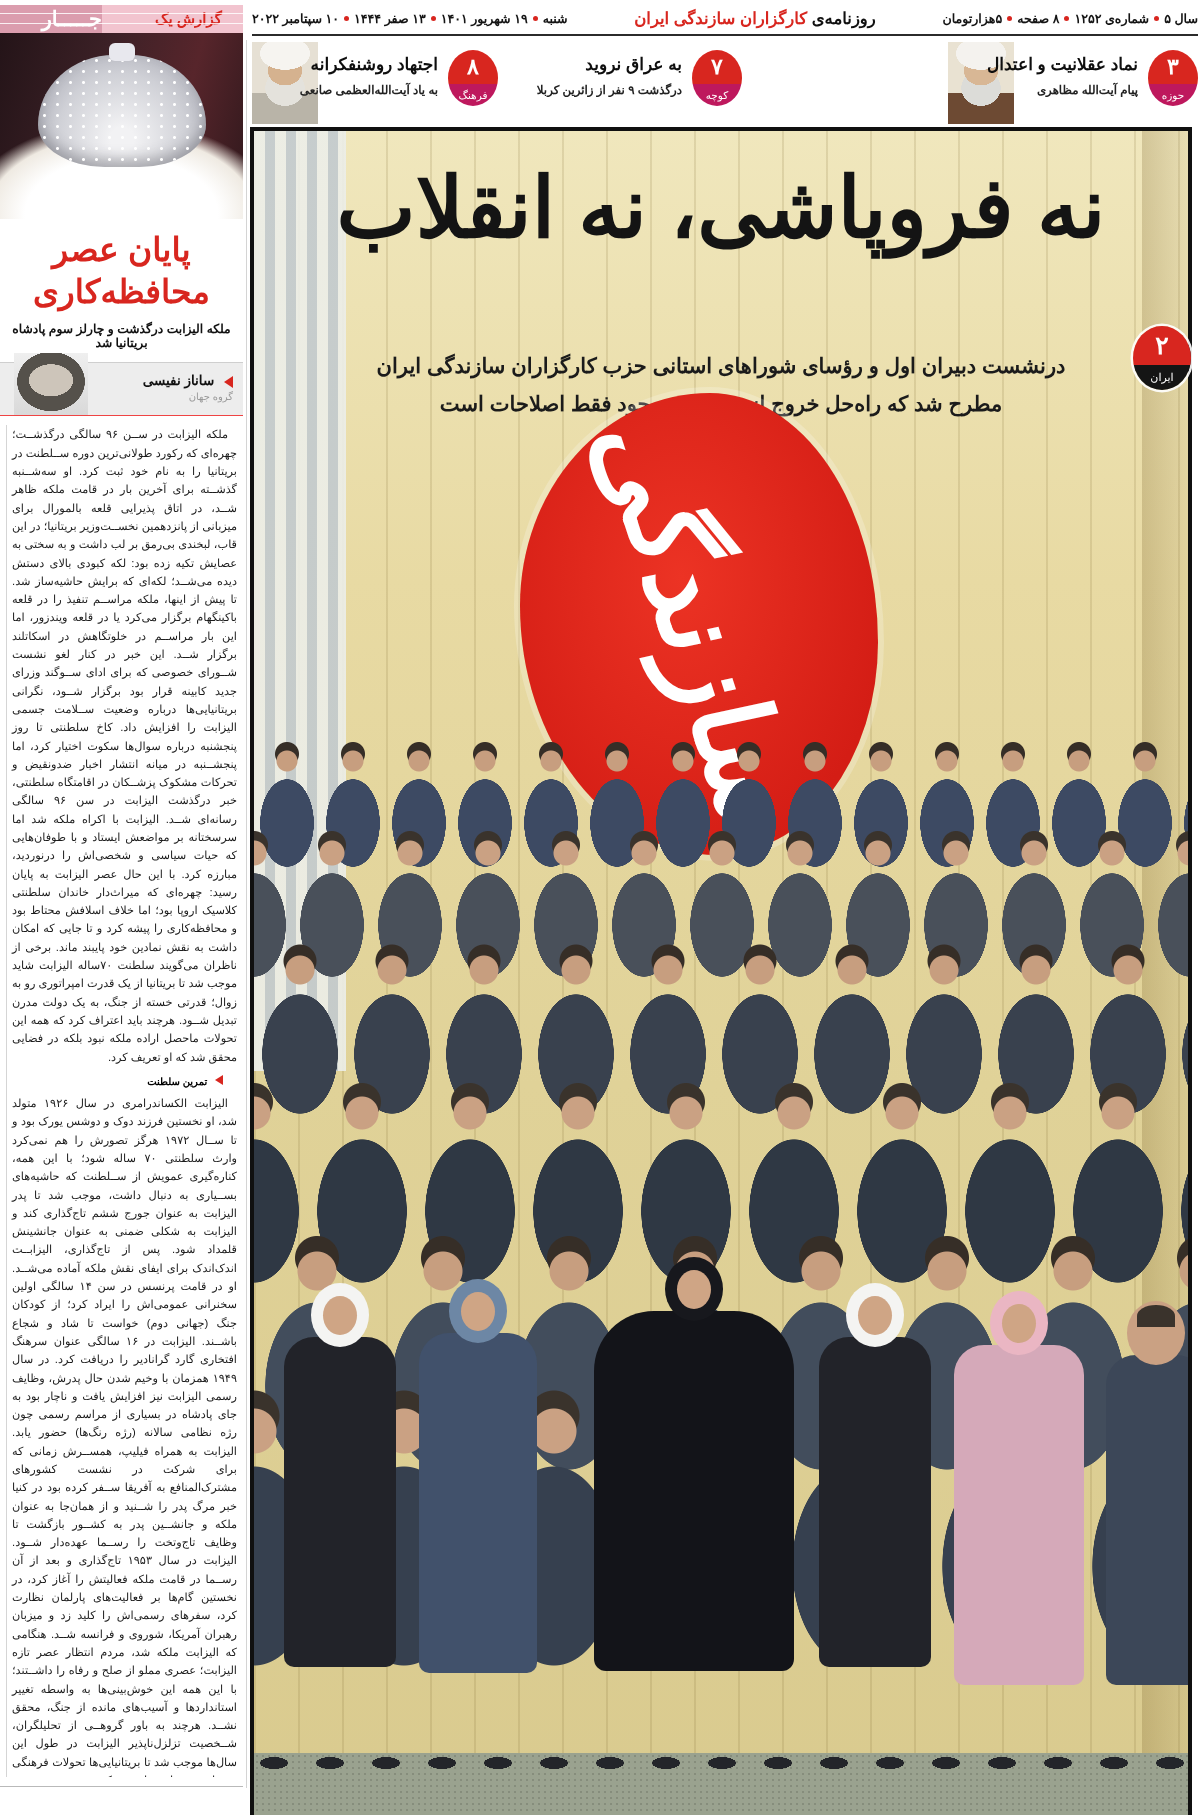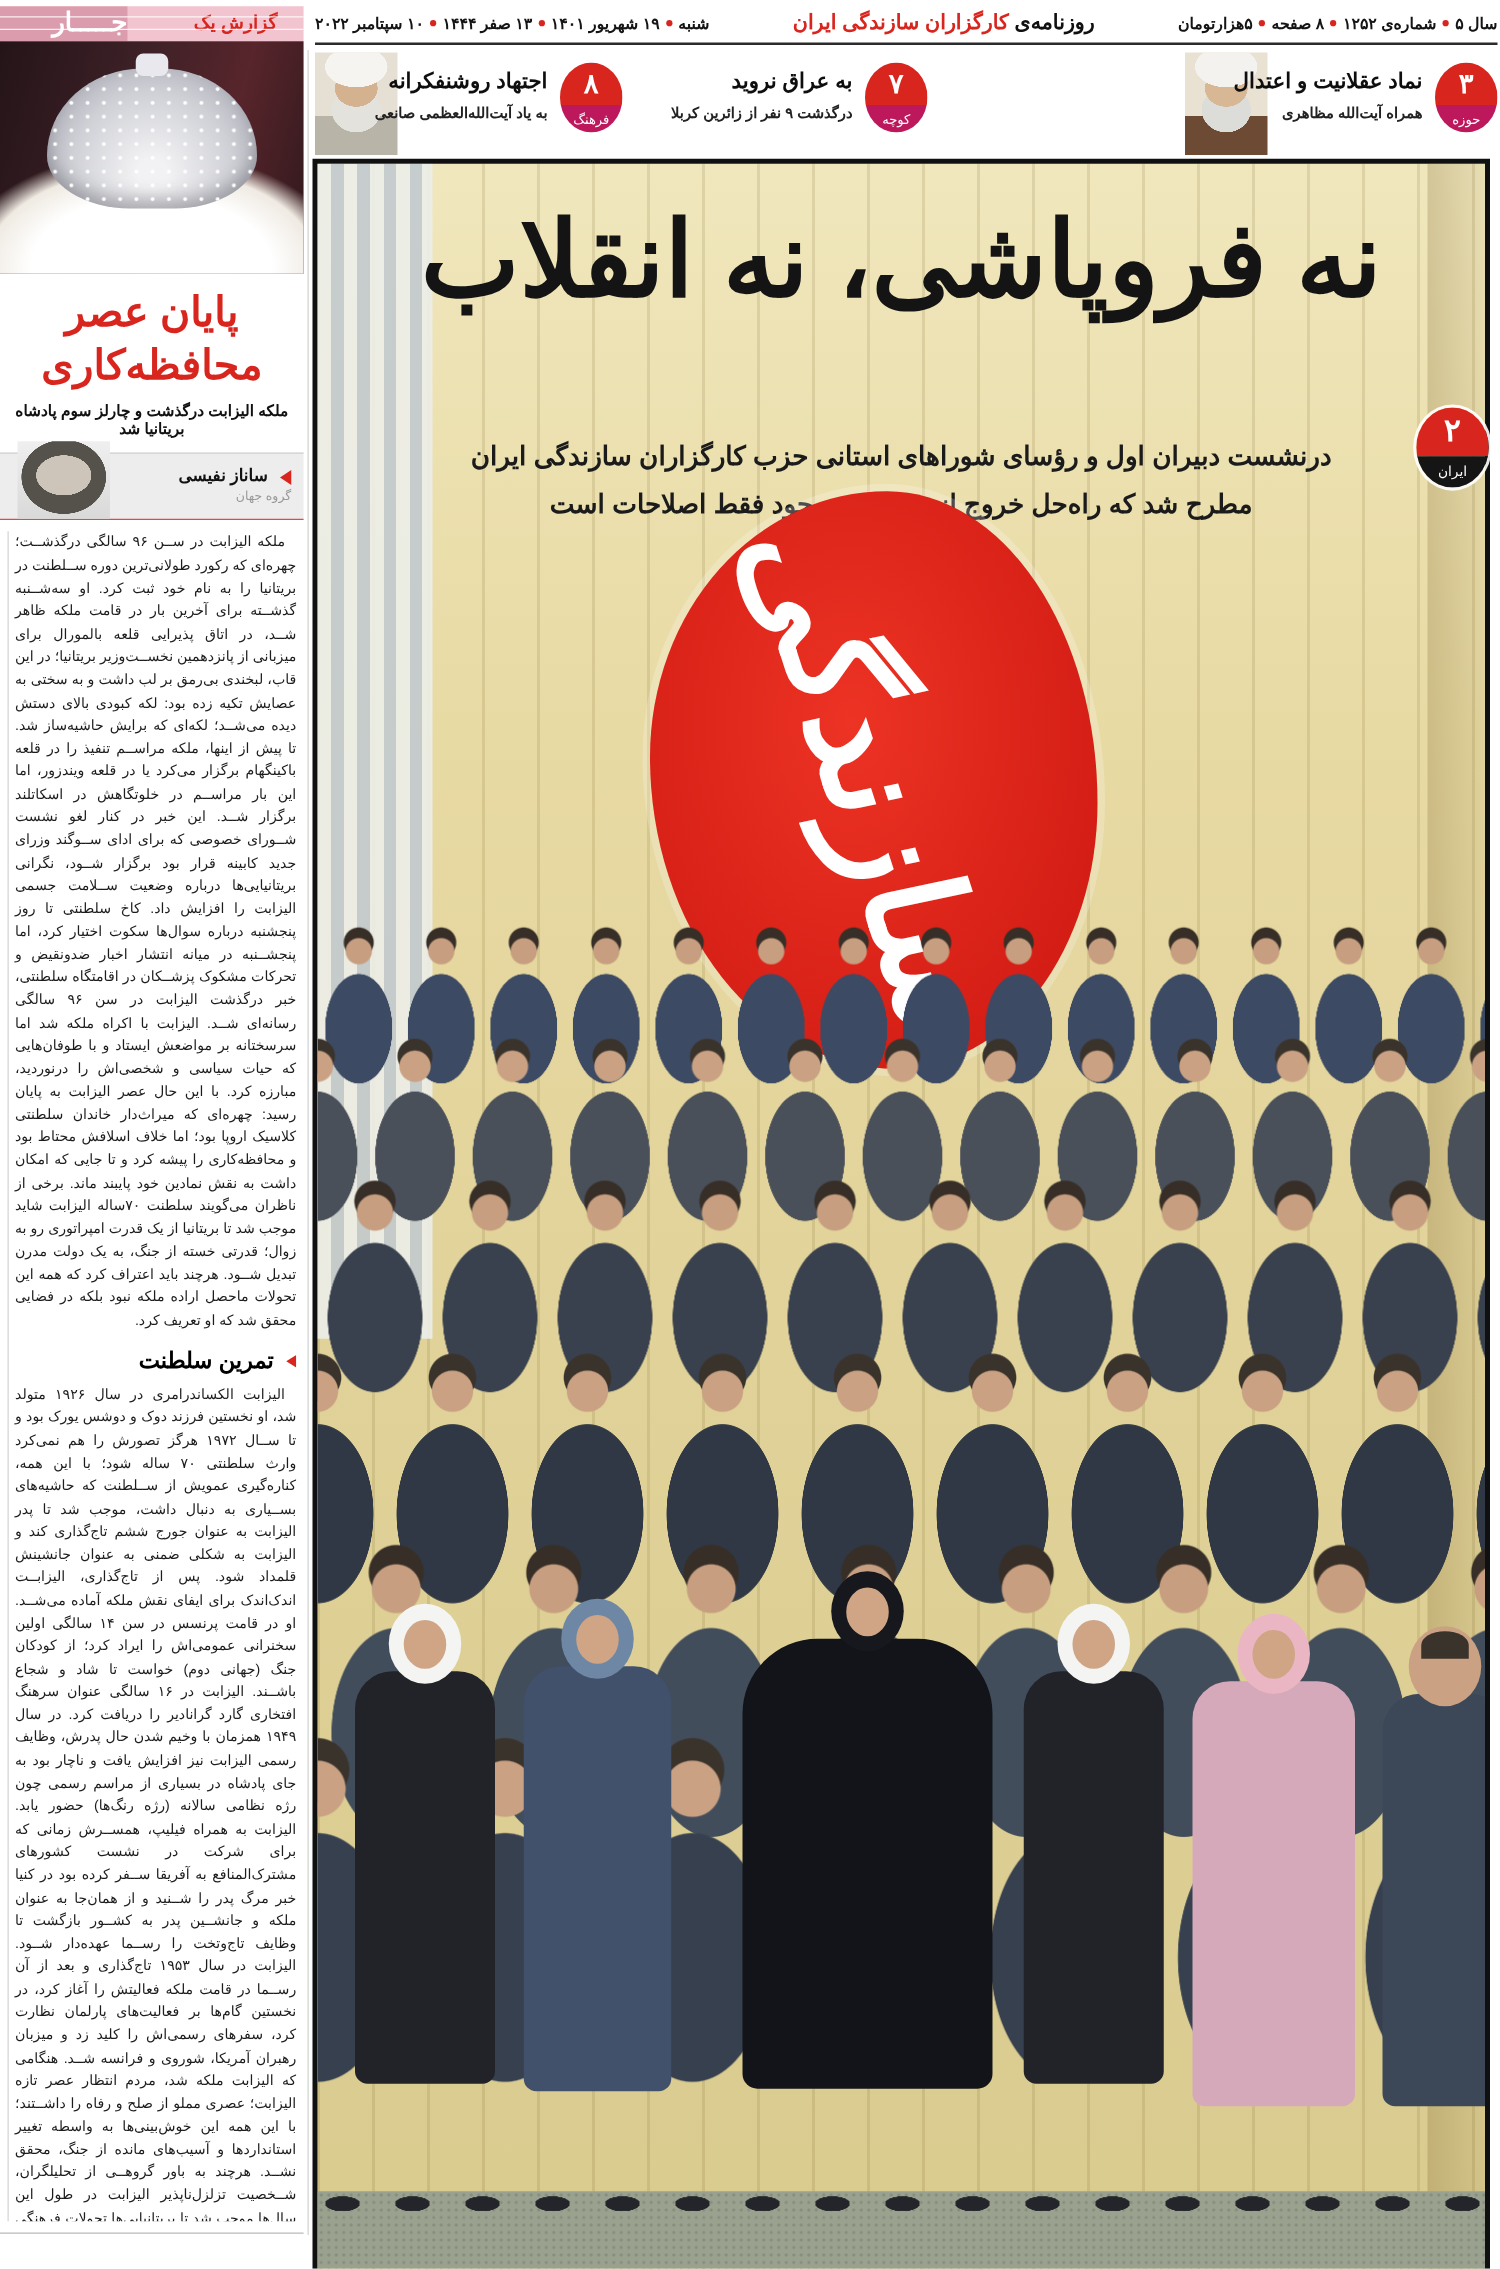--- a/index.html
+++ b/index.html
@@ -41,21 +41,21 @@
               linear-gradient(180deg,#efefef,#d9d9d9);}
   .by-meta{position:absolute;right:10px;top:9px;text-align:right;}
   .by-name{font-size:13.5px;font-weight:bold;color:#111;}
   .by-arrow{display:inline-block;width:0;height:0;border-top:6px solid transparent;border-bottom:6px solid transparent;
             border-right:9px solid #d8261f;margin-left:6px;vertical-align:middle;}
   .by-role{font-size:10px;color:#999;margin-top:3px;}
 
   .art-body{margin:9px 6px 0 6px;padding-left:5px;border-left:1px solid #d5d5d5;
             font-size:11.3px;line-height:1.62;text-align:justify;color:#1c1c1c;height:1352px;overflow:hidden;}
   .art-body p{margin:0 0 3px;text-indent:9px;}
-  .subhead{margin:8px 0 4px;font-size:18px;font-weight:bold;color:#000;}
+  .subhead{margin:8px 14px 4px;font-size:10px;font-weight:bold;color:#000;}
   .sh-marker{display:inline-block;width:0;height:0;border-top:5px solid transparent;border-bottom:5px solid transparent;
              border-right:8px solid #d8261f;margin-left:5px;}
   .bottomline{position:absolute;left:0;top:1786px;width:243px;height:1px;background:#b9b9b9;}
 
   
   .infobar{position:absolute;left:252px;top:6px;width:946px;height:30px;direction:rtl;
            display:flex;align-items:center;justify-content:space-between;
            border-bottom:2px solid #2b2b2b;padding-bottom:4px;box-sizing:border-box;}
   .issue,.dateline{font-size:12.6px;font-weight:bold;color:#141414;white-space:nowrap;}
   .paper{font-size:16.5px;font-weight:bold;color:#101010;white-space:nowrap;}
@@ -232,21 +232,21 @@
     <div class="dateline">
       <span>شنبه</span><span class="dot"></span><span>۱۹ شهریور ۱۴۰۱</span><span class="dot"></span><span>۱۳ صفر ۱۴۴۴</span><span class="dot"></span><span>۱۰ سپتامبر ۲۰۲۲</span>
     </div>
   </header>
 
   <nav class="teasers">
     <div class="teaser t-howzeh">
       <div class="cleric cleric-brown"></div>
       <div class="t-text">
         <div class="t-title">نماد عقلانیت و اعتدال</div>
-        <div class="t-sub">همراه آیت‌الله مظاهری</div>
+        <div class="t-sub">پیام آیت‌الله مظاهری</div>
       </div>
       <div class="badge">
         <div class="num">۳</div>
         <div class="sec">حوزه</div>
       </div>
     </div>
     <div class="teaser t-kucheh">
       <div class="t-text">
         <div class="t-title">به عراق نروید</div>
         <div class="t-sub">درگذشت ۹ نفر از زائرین کربلا</div>

